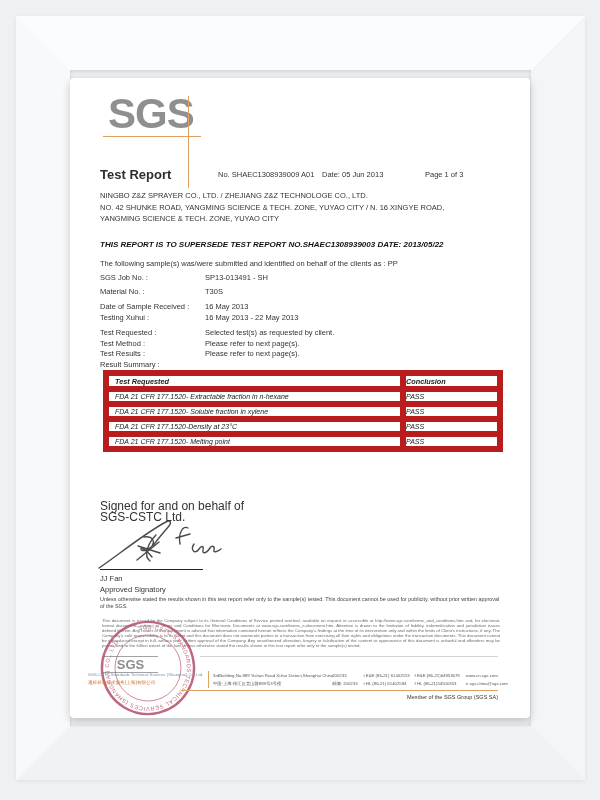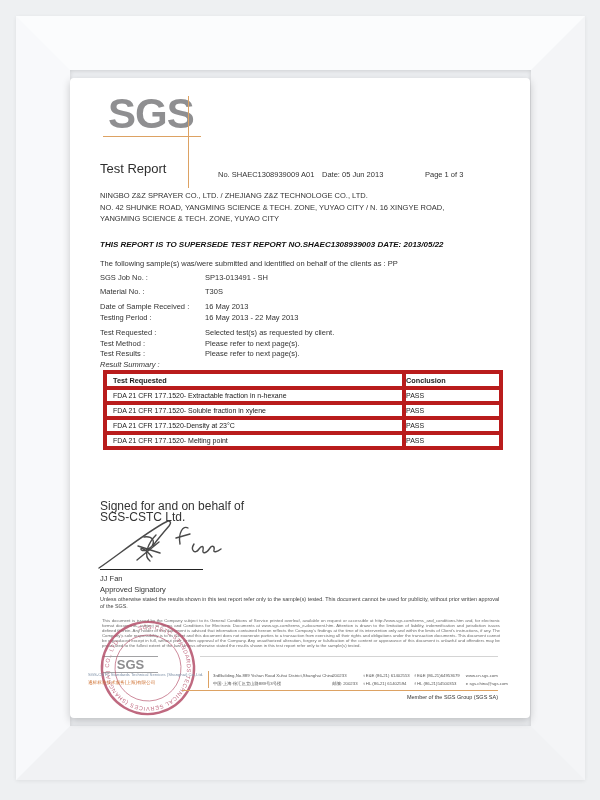--- a/index.html
+++ b/index.html
@@ -24,33 +24,33 @@
   .doc {
     position:absolute; left:70px; top:78px; width:460px; height:640px;
     background:#ffffff; border-radius:4px;
     box-shadow:0 3px 9px rgba(0,0,0,.20);
   }
   .abs { position:absolute; }
   
   .sgs-logo { left:38px; top:12px; font-size:42px; font-weight:bold; letter-spacing:-1px; color:#8f8f91; }
   .mark-h { left:33px; top:58px; width:98px; border-top:1px solid #dda263; }
   .mark-v { left:118px; top:18px; height:92px; border-left:1px solid #dda263; }
-  .report-title { left:30px; top:83px; font-size:13px; font-weight:normal; }
+  .report-title { left:30px; top:89px; font-size:13px; font-weight:bold; }
   .meta { font-size:7.5px; color:#333; top:92px; }
   .m-no { left:148px; } .m-date { left:252px; } .m-page { left:355px;text-align:center; }
   .client { left:30px; top:112px; font-size:7.5px; line-height:11.5px; color:#333; }
   .supersede { left:30px; top:162px; font-size:8px; font-weight:bold; color:#111;font-style:italic; }
   .intro { left:30px; top:181px; font-size:7.5px; color:#333; }
   
   .kv { left:30px; font-size:7.5px; color:#333; width:400px; }
   .kv .lbl { display:inline-block; width:105px; }
-  .summary-lbl { left:30px; top:282px; font-size:7.5px; color:#333;font-style:italic; }
+  .summary-lbl { left:30px; top:282px; font-size:7.5px; color:#333; }
   
   .rtable { left:33px; top:292px; width:400px; border-collapse:collapse; font-size:7px; color:#222; }
-  .rtable th, .rtable td { border:4px solid #b91c1c; }
+  .rtable th, .rtable td { border:6px solid #b91c1c;font-style:italic; }
   .rtable th { height:16px; text-align:left; padding-left:6px; font-size:7.3px; }
   .rtable td { height:15px; padding-left:6px; }
   .rtable .ccol { width:97px; text-align:left; padding-left:0; }
   
   .signed { left:30px; top:423px; font-size:12px; line-height:11px; color:#333; }
   .sig-svg { left:26px; top:441px; }
   .sig-line { left:30px; top:491px; width:103px; border-top:1.5px solid #222; }
   .sig-name { left:30px; top:496px; font-size:7.5px; color:#333; }
   .sig-role { left:30px; top:507px; font-size:7.5px; color:#333;text-align:right; }
   .sample-note { left:30px; right:28px; top:518px; font-size:5.4px; line-height:6.6px; color:#444; }
@@ -99,21 +99,21 @@
     <div class="abs kv" style="top:195px">
       <span class="lbl">SGS Job No. :</span><span>SP13-013491 - SH</span>
     </div>
     <div class="abs kv" style="top:209px">
       <span class="lbl">Material No. :</span><span>T30S</span>
     </div>
     <div class="abs kv" style="top:224px">
       <span class="lbl">Date of Sample Received :</span><span>16 May 2013</span>
     </div>
     <div class="abs kv" style="top:235px">
-      <span class="lbl">Testing Period :</span><span>16 May 2013 - 22 May 2013</span>
+      <span class="lbl">Testing Xuhui :</span><span>16 May 2013 - 22 May 2013</span>
     </div>
     <div class="abs kv" style="top:250px">
       <span class="lbl">Test Requested :</span><span>Selected test(s) as requested by client.</span>
     </div>
     <div class="abs kv" style="top:261px">
       <span class="lbl">Test Method :</span><span>Please refer to next page(s).</span>
     </div>
     <div class="abs kv" style="top:271px">
       <span class="lbl">Test Results :</span><span>Please refer to next page(s).</span>
     </div>

